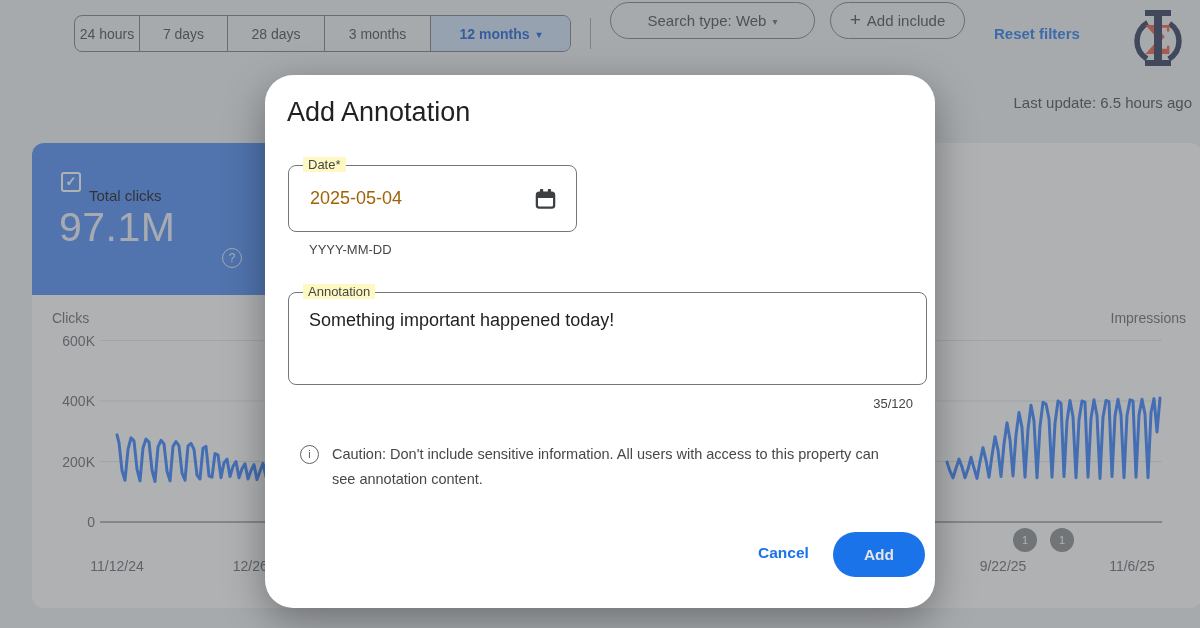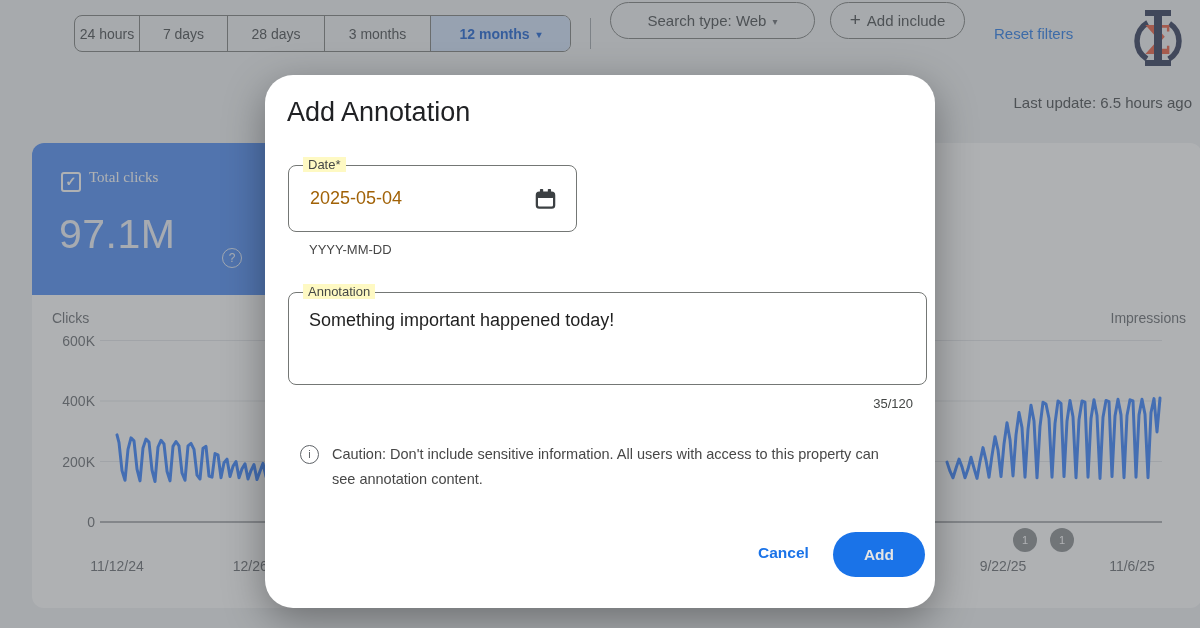--- a/index.html
+++ b/index.html
@@ -32,21 +32,21 @@
     border:1px solid #747775; border-radius:20px; background:transparent;
     display:flex; align-items:center; justify-content:center; gap:6px;
     font-size:15px; color:#3c4043; cursor:pointer; white-space:nowrap;
   }
   .search-type { left:598px; width:205px; }
   .add-filter  { left:818px; width:135px; }
   .plus-glyph  { font-size:19px; font-weight:400; color:#3c4043; line-height:1; transform:translateY(-1px); }
 
   .reset-filters {
     position:absolute; left:982px; top:15px; height:37px; display:flex; align-items:center;
-    color:#1a73e8; font-size:15px; font-weight:normal; cursor:pointer;
+    color:#1a73e8; font-size:15px; font-weight:bold; cursor:pointer;
   }
   .logo { position:absolute; left:1102px; top:8px; width:88px; height:60px; cursor:pointer; }
 
   .last-update {
     position:absolute; right:8px; top:94px; font-size:15px; color:#3c4043;
   }
 
   
   .card {
     position:absolute; left:20px; top:143px; width:1170px; height:465px;
@@ -54,22 +54,22 @@
   }
   .tile {
     position:absolute; left:20px; top:143px; width:233px; height:152px;
     background:#4285f4; border-radius:12px 0 0 0; color:#fff; cursor:pointer;
   }
   .tile-check {
     position:absolute; left:29px; top:29px; width:16px; height:16px;
     border:2px solid #fff; border-radius:3px; text-align:center;
     font-size:13px; line-height:16px; font-weight:bold; color:#fff;
   }
-  .tile-label { position:absolute; left:57px; top:26px; font-size:15px; color:#ffffff;font-family:Liberation Serif, serif; }
-  .tile-value { position:absolute; left:27px; top:68px; font-size:41px; letter-spacing:0.5px; color:#eef2fb; }
+  .tile-label { position:absolute; left:57px; top:44px; font-size:15px; color:#000000; }
+  .tile-value { position:absolute; left:27px; top:61px; font-size:41px; letter-spacing:0.5px; color:#eef2fb; }
   .tile-help {
     position:absolute; right:23px; bottom:27px; width:18px; height:18px;
     border:1.5px solid rgba(255,255,255,0.85); border-radius:50%;
     font-size:12px; line-height:18px; text-align:center; color:rgba(255,255,255,0.9); cursor:pointer;
   }
 
   .axis-title { position:absolute; font-size:14px; color:#5f6368; }
   .axis-title.clicks { left:40px; top:310px; }
   .axis-title.impressions { left:1090px; top:310px; width:84px; text-align:right; }
   .ytick { position:absolute; left:24px; width:59px; text-align:right; font-size:14px; color:#5f6368; }

